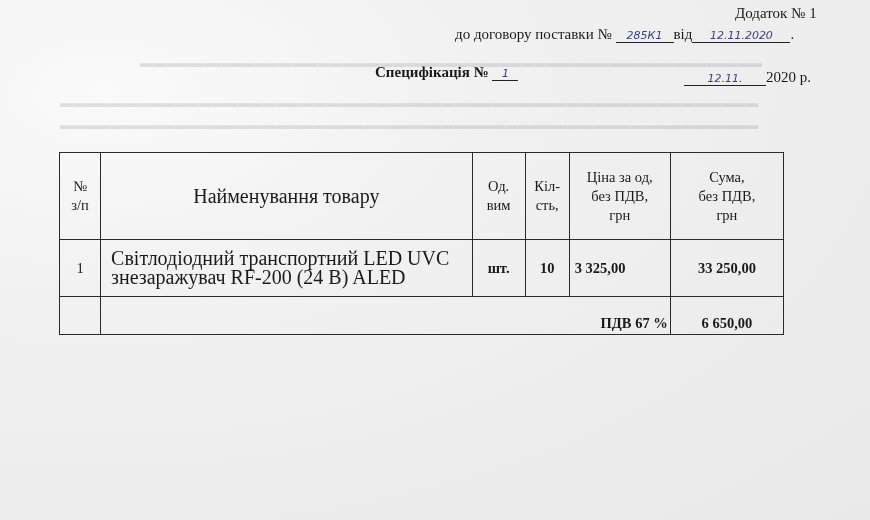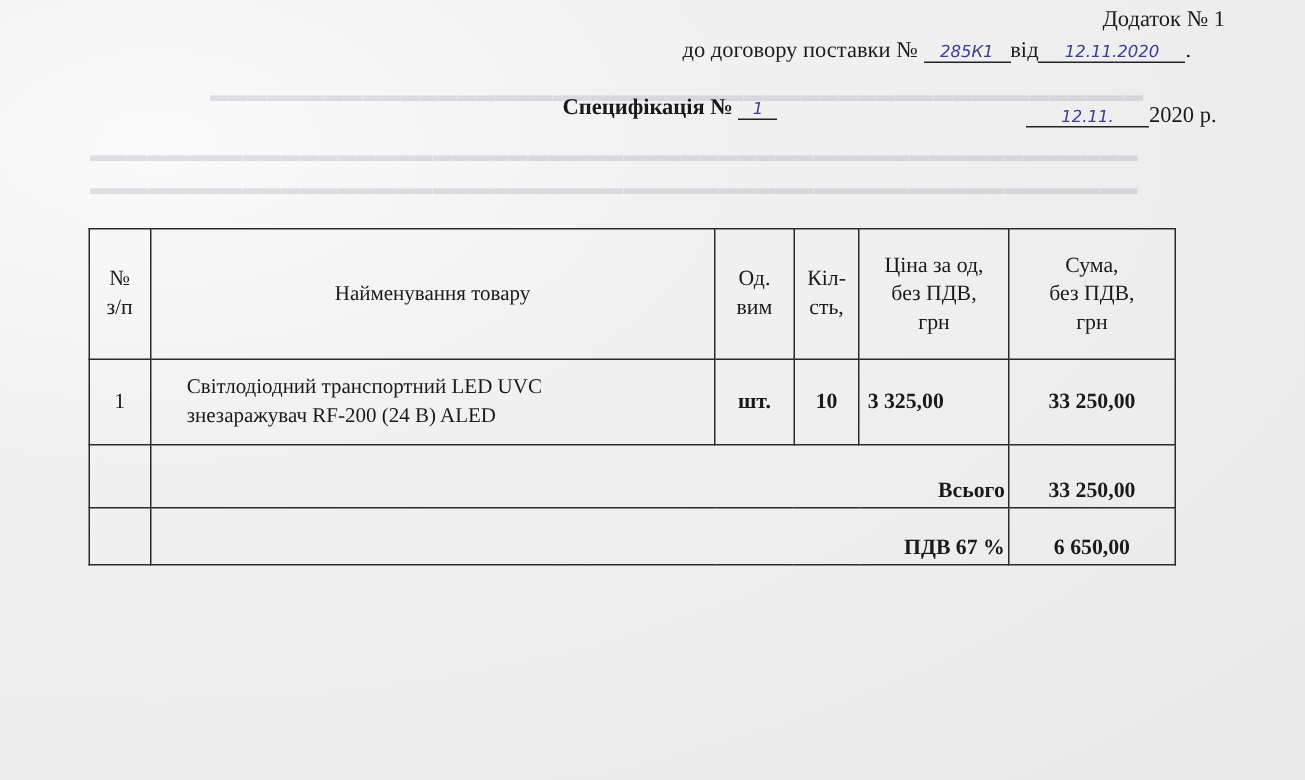--- a/index.html
+++ b/index.html
@@ -25,21 +25,21 @@
     .c-no { width: 30px; text-align: center; }
     .c-name { width: 355px; }
     .c-unit { width: 42px; text-align: center; }
     .c-qty { width: 33px; text-align: center; }
     .c-price { width: 90px; }
     .c-sum { width: 102px; text-align: center; }
     .hrow td { height: 82px; text-align: center; line-height: 19px; }
     .grp td { height: 96px; }
     .grp .c-name { font-weight: bold; font-size: 16.5px; line-height: 22px; text-align: justify; text-align-last: justify; padding-left: 10px; }
     .item td { height: 52px; }
-    .item .c-name { font-size: 14px; line-height: 19px; padding-left: 24px; }
+    .item .c-name { font-size: 20px; line-height: 19px; padding-left: 10px; }
     .b { font-weight: bold; }
     .tot td { height: 28px; }
     .tot .lbl { text-align: right; font-weight: bold; padding-right: 2px; vertical-align: bottom; }
     .tot .val { text-align: center; font-weight: bold; vertical-align: bottom; }
   </style>
 </head>
 <body>
 
 <div class="paper"></div>
 
@@ -62,38 +62,33 @@
 </div>
 
 <div class="hdr-line" style="left:684px;top:69px;">
   <span class="uline hand" style="width:82px;">12.11.</span><span>2020  р.</span>
 </div>
 
 <table class="spec">
   <tbody>
       <tr class="hrow">
     <td class="c-no"><span>№</span><br><span>з/п</span></td>
-    <td class="c-name" style="font-size:14px;">Найменування товару</td>
+    <td class="c-name" style="font-size:20px;">Найменування товару</td>
     <td class="c-unit"><span>Од.</span><br><span>вим</span></td>
     <td class="c-qty"><span>Кіл-</span><br><span>сть,</span></td>
     <td class="c-price"><span>Ціна за од,</span><br><span>без ПДВ,</span><br><span>грн</span></td>
     <td class="c-sum"><span>Сума,</span><br><span>без ПДВ,</span><br><span>грн</span></td>
   </tr>
   <tr class="item">
     <td class="c-no">1</td>
     <td class="c-name"><span>Світлодіодний транспортний LED UVC</span><br><span>знезаражувач RF-200 (24 В) ALED</span></td>
     <td class="c-unit b">шт.</td>
     <td class="c-qty b">10</td>
     <td class="c-price b">3 325,00</td>
     <td class="c-sum b">33 250,00</td>
   </tr>
-  <tr class="tot" style="height:42px;">
-    <td class="c-no"></td>
-    <td class="lbl" colspan="4">Всього</td>
-    <td class="val">33 250,00</td>
-  </tr>
   <tr class="tot" style="height:38px;">
     <td class="c-no"></td>
     <td class="lbl" colspan="4">ПДВ 67 %</td>
     <td class="val">6 650,00</td>
   </tr>
 </tbody>
   </table>
 
 </body></html>

